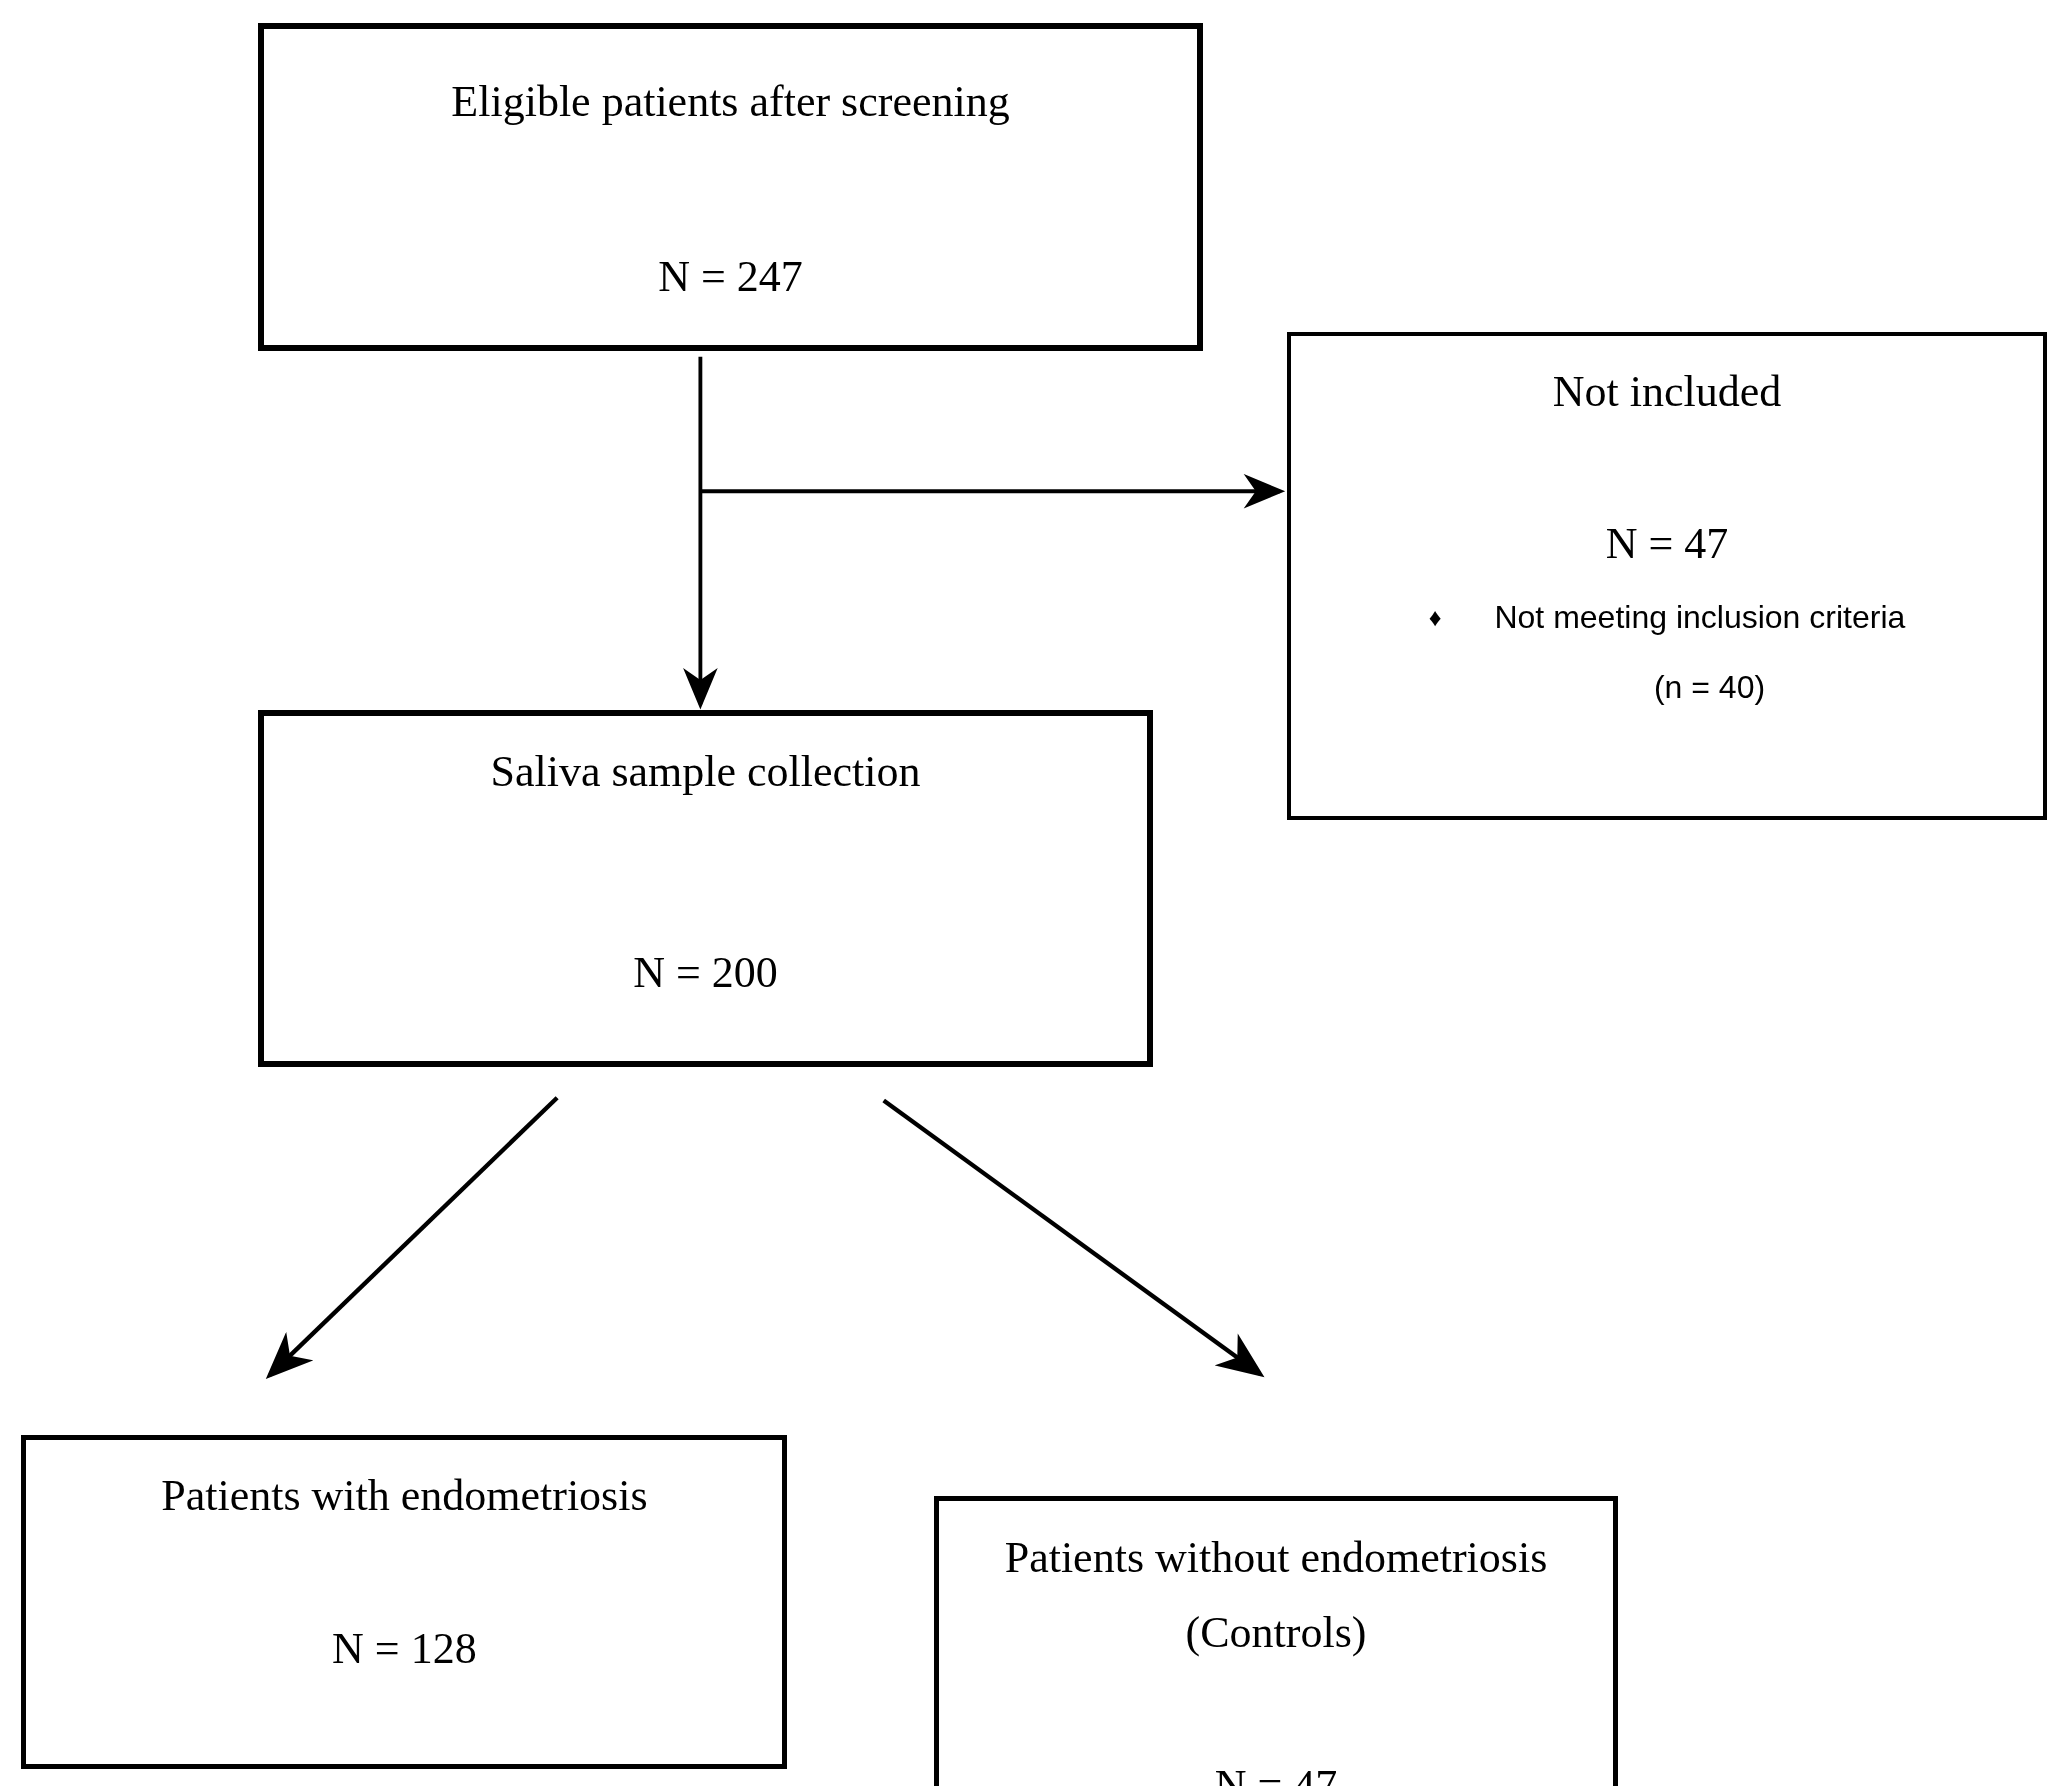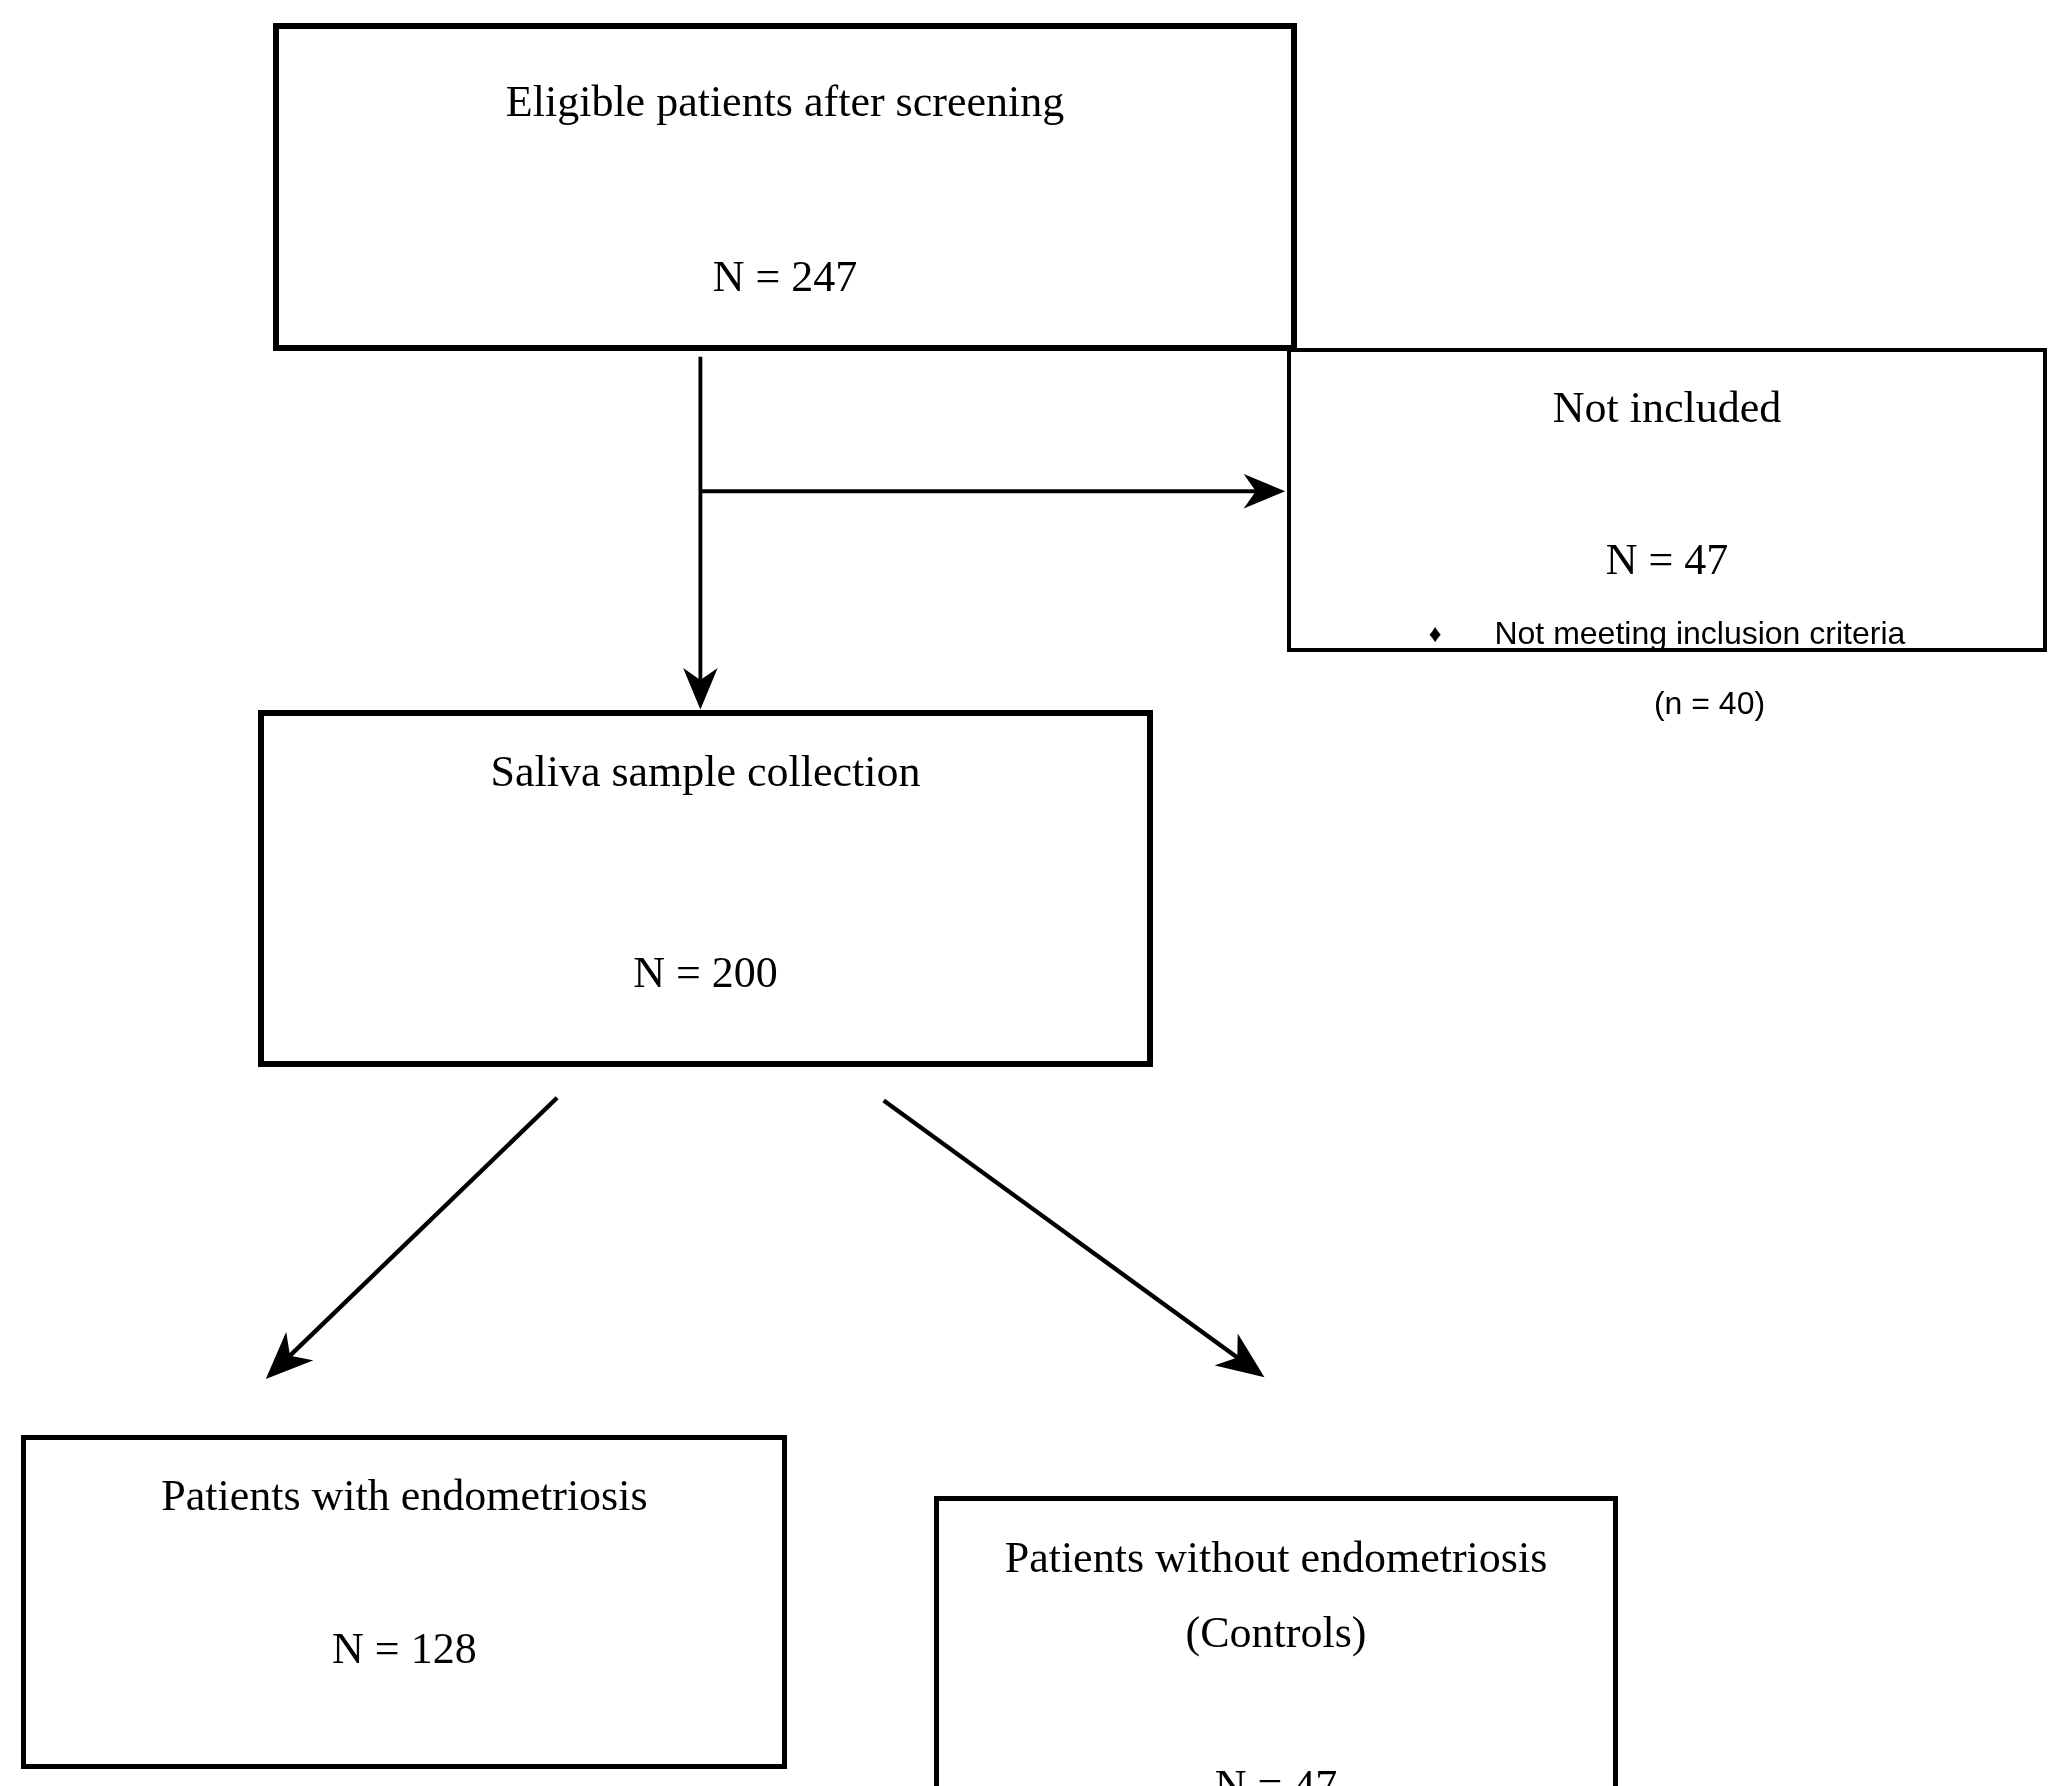--- a/index.html
+++ b/index.html
@@ -4,22 +4,22 @@
 <style>
   :root { --line:#000000; --background:#ffffff; --text:#000000; }
   html,body { margin:0; padding:0; background:var(--background,#fff); }
   .canvas {
     position:relative; width:2066px; height:1786px;
     background:var(--background,#fff); overflow:hidden;
     font-family:"Liberation Serif", serif; color:var(--text,#000);
   }
   .connectors { position:absolute; left:0; top:0; width:2066px; height:1786px; color:var(--line,#000); }
   .box { position:absolute; background:var(--background,#fff); border-style:solid; border-color:var(--line,#000); box-sizing:border-box; }
-  #box-eligible     { left:258px;  top:23px;   width:1024px; height:328px; border-width:6.6px;margin-left:15px; }
-  #box-not-included { left:1287px; top:332px;  width:760px; height:304px; border-width:4.4px;margin-top:16px;  }
+  #box-eligible     { left:258px;  top:23px;   width:945px; height:328px; border-width:6.6px; }
+  #box-not-included { left:1287px; top:332px;  width:760px; height:488px; border-width:4.4px;  }
   #box-saliva       { left:258px;  top:710px; width:895px; height:357px; border-width:6.6px;padding-left:31px; }
   #box-endo         { left:21.4px;   top:1435px; width:766px; height:334px; border-width:5.5px; }
   #box-controls     { left:934px; top:1496px; width:684px; height:338px; border-width:5.5px; }
   .line {
     position:absolute; left:0; width:100%; text-align:center;
     font-size:44px; line-height:51px; white-space:nowrap;
   }
   .sans { font-family:Liberation Sans, sans-serif; font-size:32px; line-height:46px; }
   .bullet-row {
     position:absolute; left:0; width:100%;

